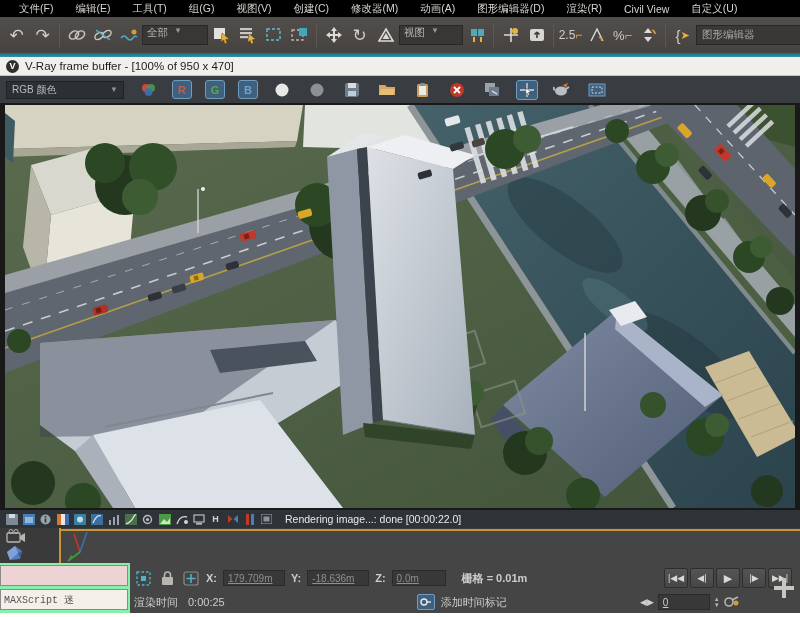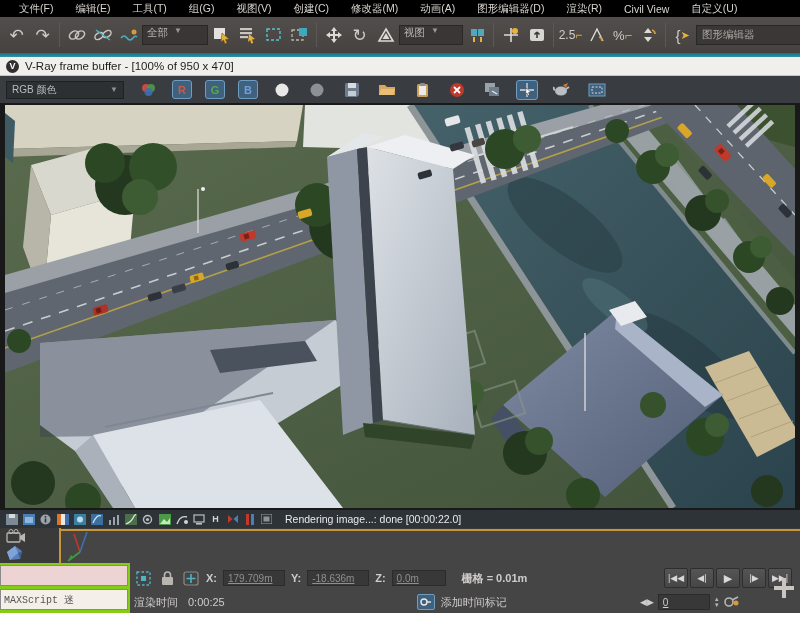--- a/index.html
+++ b/index.html
@@ -70,21 +70,21 @@
 
   
   #viewportstrip { position:absolute; top:528px; left:0; width:800px; height:35px;
                    background:#3a3a3a; overflow:hidden; }
   #vpborder-v { position:absolute; left:59px; top:0; width:2px; height:35px; background:#c9953a; }
   #vpborder-h { position:absolute; left:59px; top:1px; width:741px; height:2px; background:#c9953a; }
   #vpinner { position:absolute; left:61px; top:3px; width:739px; height:32px; background:#454545; }
 
   
   #statusarea { position:absolute; top:563px; left:0; width:800px; height:50px; background:#454545; }
-  #listener { position:absolute; left:0; top:0; width:130px; height:50px; background:#84cc16;text-align:right; }
+  #listener { position:absolute; left:0; top:0; width:130px; height:50px; background:#86efac;text-align:right; }
   #listener .pinkrow { position:absolute; left:0; top:2px; width:128px; height:21px;
                        background:#edd3d3; border:1px solid #8a8a8a; }
   #listener .whiterow { position:absolute; left:0; top:26px; width:128px; height:21px;
                         background:#f4efe9; border:1px solid #8a8a8a; color:#555;
                         font-family:"Liberation Mono","DejaVu Sans Mono",monospace;
                         font-size:10px; display:flex; align-items:center; padding-left:3px; }
   .srow { position:absolute; left:134px; height:24px; display:flex; align-items:center; gap:6px;
           color:#cfcccb; font-size:11px; }
   .inset { background:#383838; border:1px solid #2b2b2b; color:#8f8f8f; font-size:10px;
            height:16px; display:flex; align-items:center; padding:0 4px;text-decoration:underline; }

